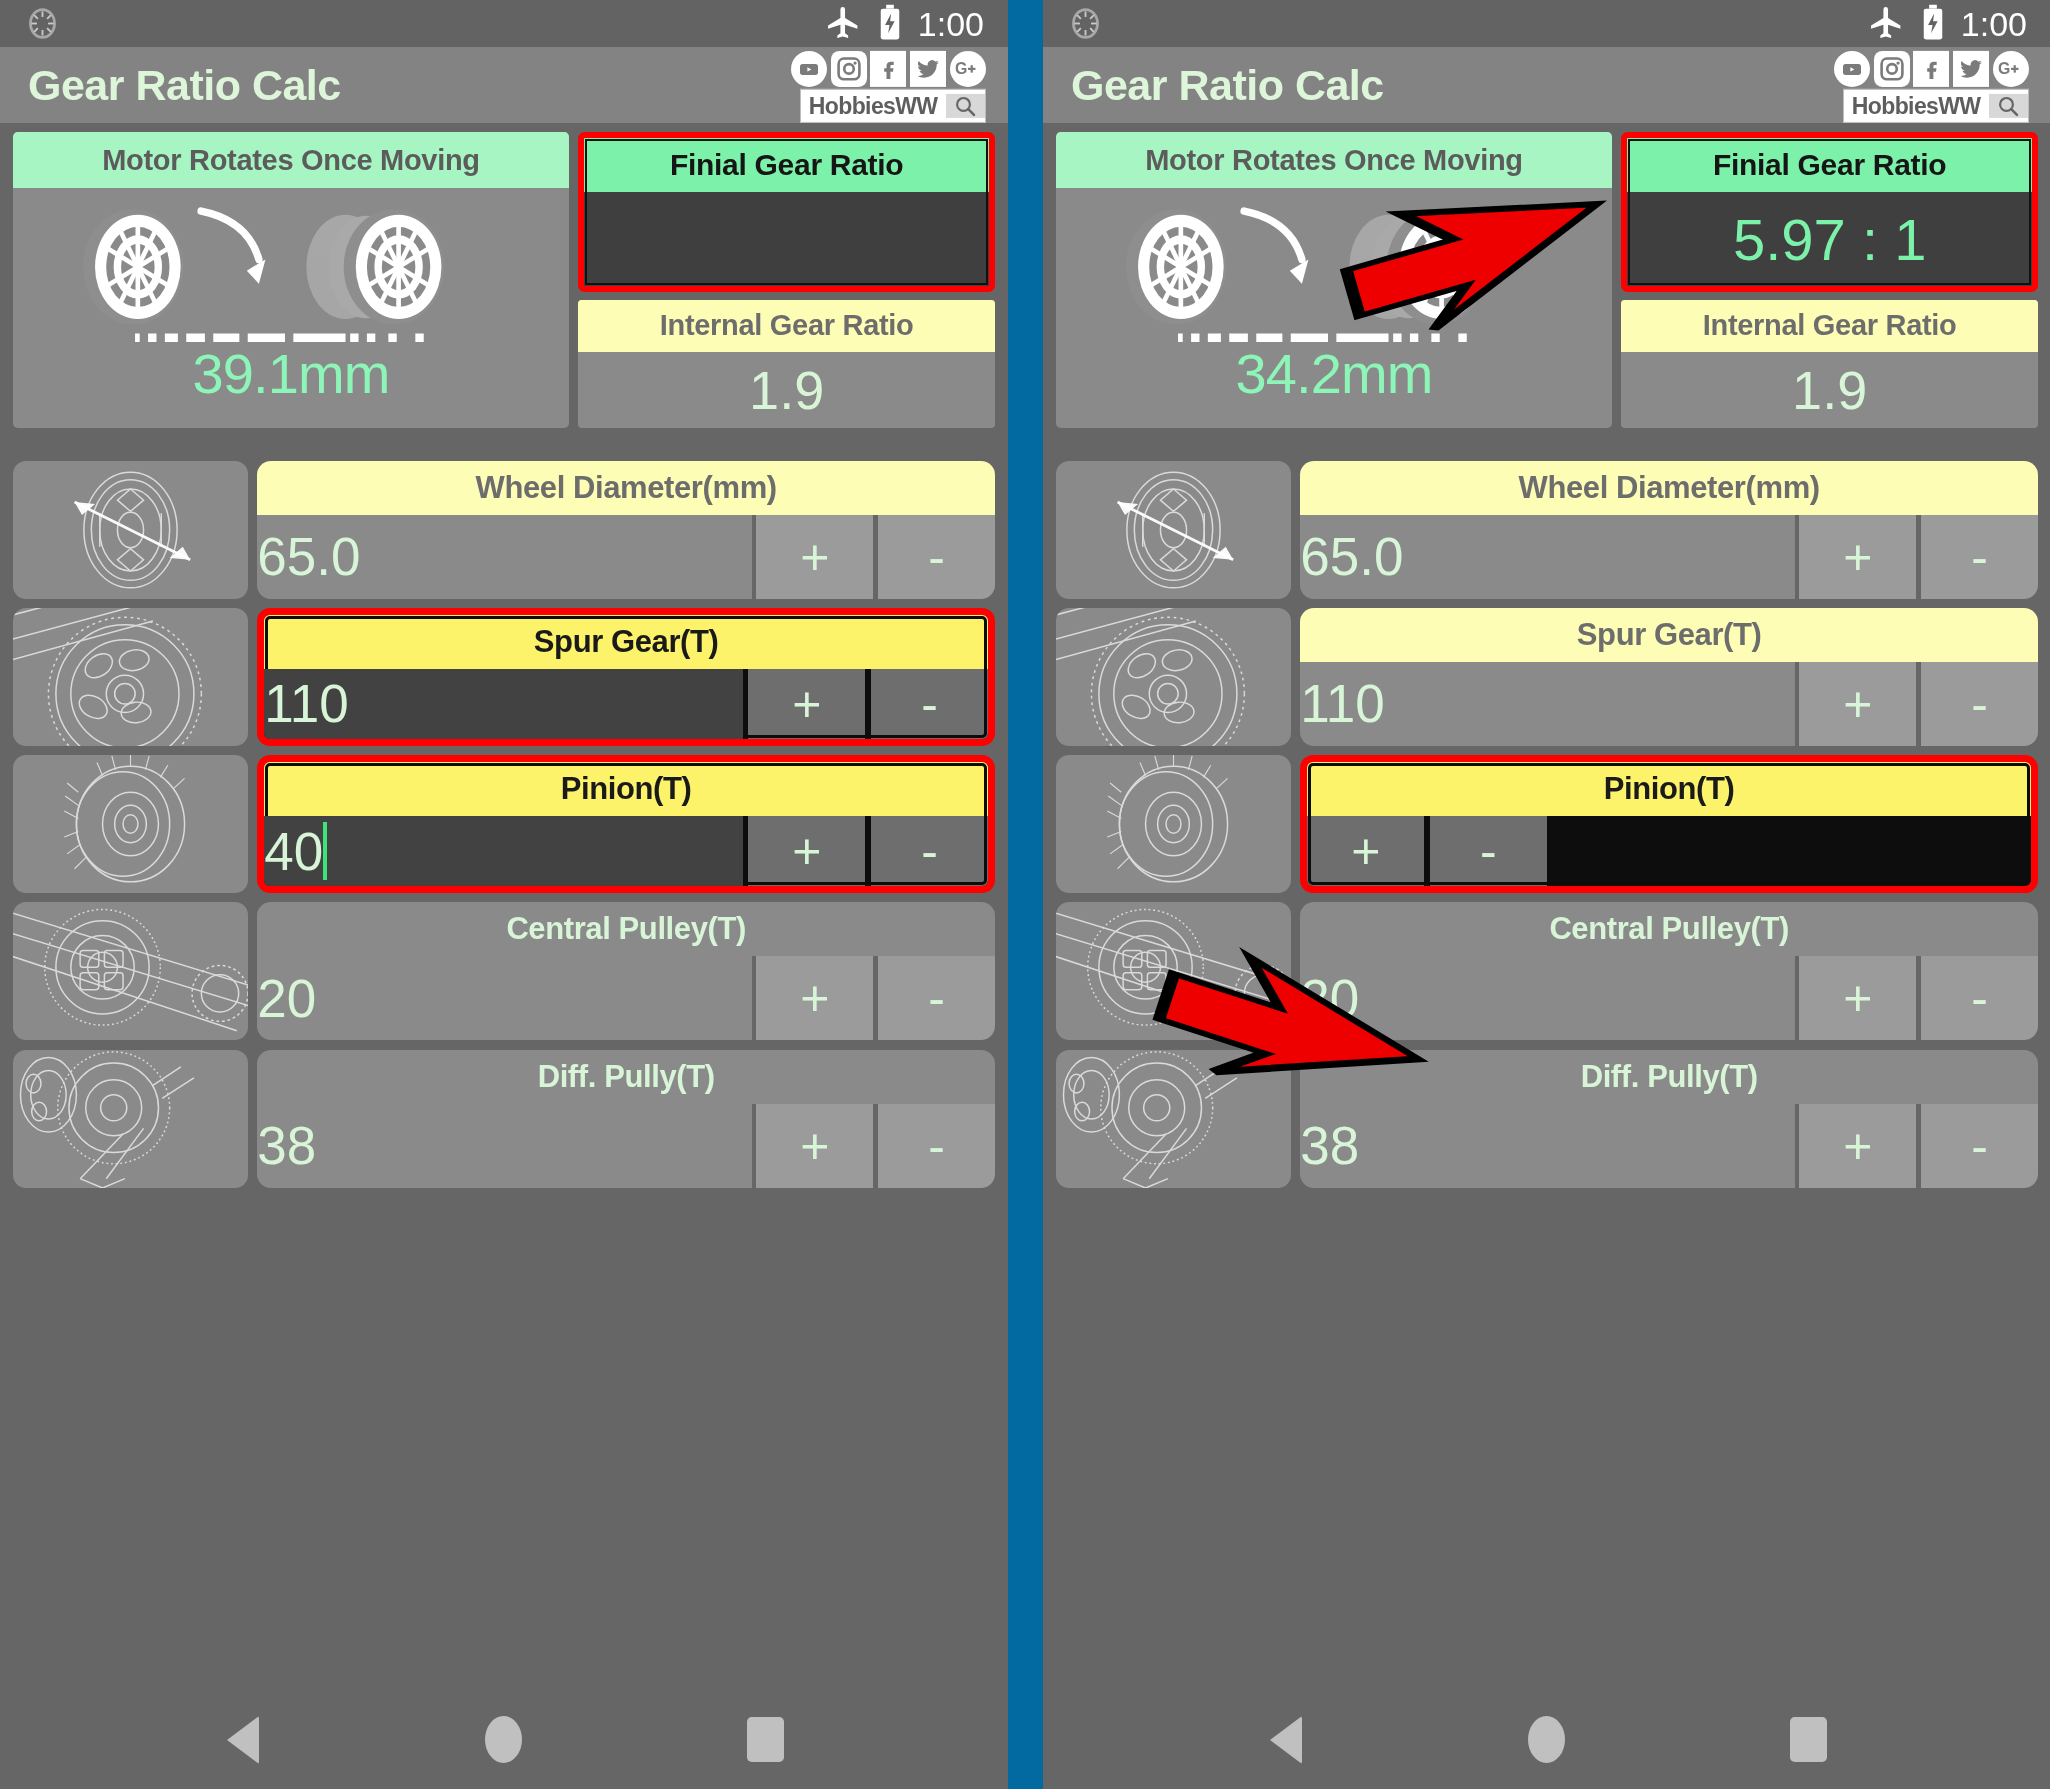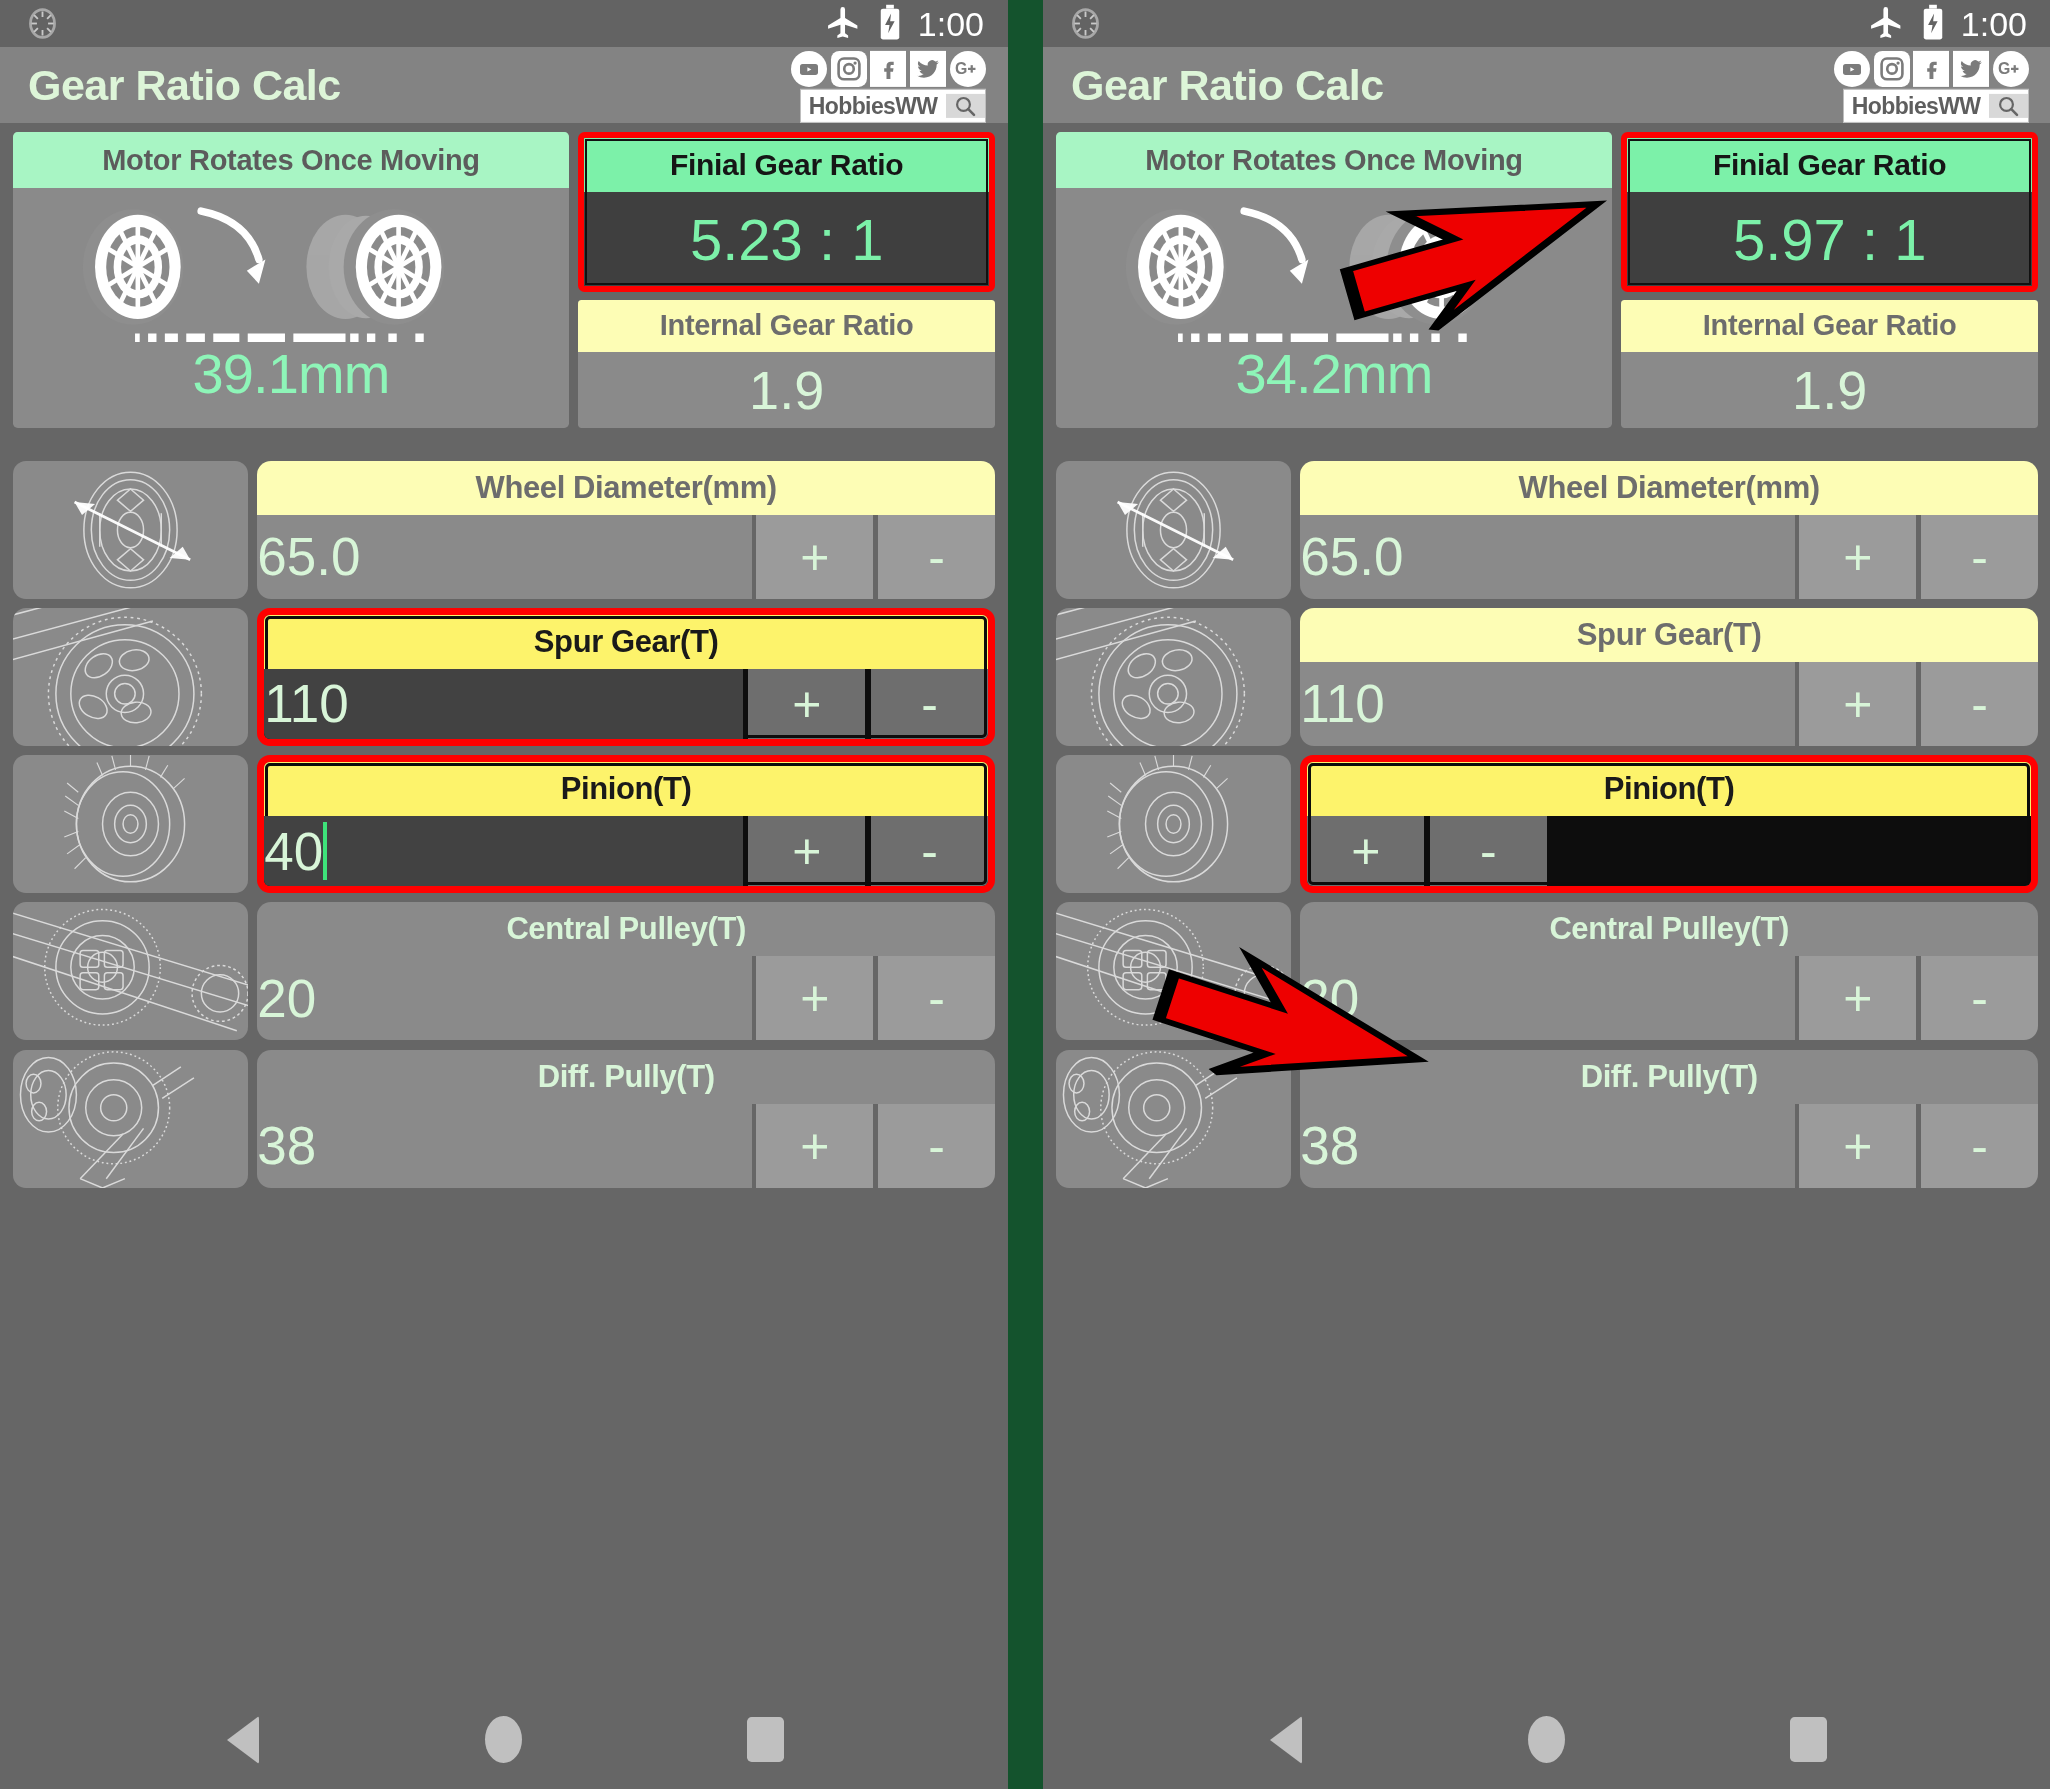--- a/index.html
+++ b/index.html
@@ -11,21 +11,21 @@
     font-family: "Liberation Sans", sans-serif;
     overflow: hidden;
   }
 
   #screen {
     position: relative;
     width: 2051px;
     height: 1790px;
     display: flex;
     gap: 35px;
-    background: #14532d;
+    background: #0369a1;
   }
 
   .phone {
     position: relative;
     width: 1008px;
     height: 1790px;
     background: #666666;
     overflow: hidden;
     flex: 0 0 auto;
   }
@@ -434,21 +434,20 @@
               </svg>
             </div>
             <div class="travel-value">39.1mm</div>
           </div>
         </div>
 
         <div class="ratio-col">
           <div class="final-wrap">
             <div class="final-card">
               <div class="final-head">Finial Gear Ratio</div>
-              <div class="final-val">5.23 : 1</div>
             </div>
           </div>
           <div class="internal-card">
             <div class="internal-head">Internal Gear Ratio</div>
             <div class="internal-val">1.9</div>
           </div>
         </div>
       </div>
 
       <div class="rows" style="display: flex; flex-direction: column; gap: 9.3px; margin-top: 9.3px;">

